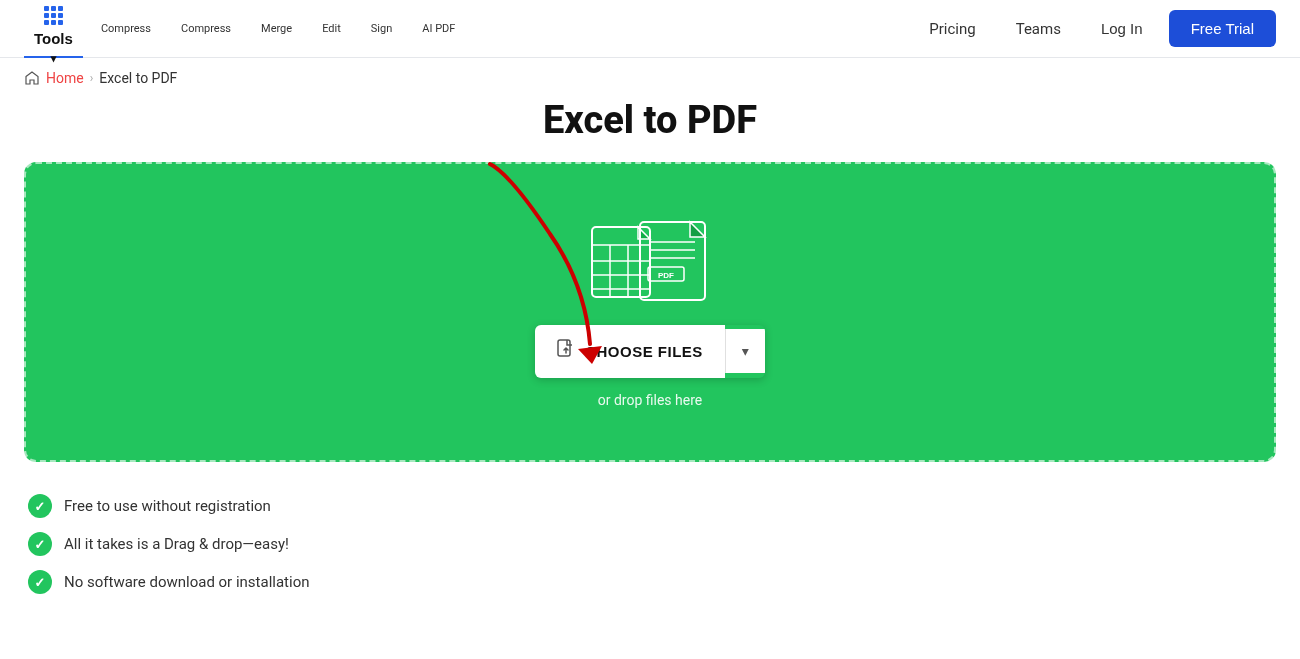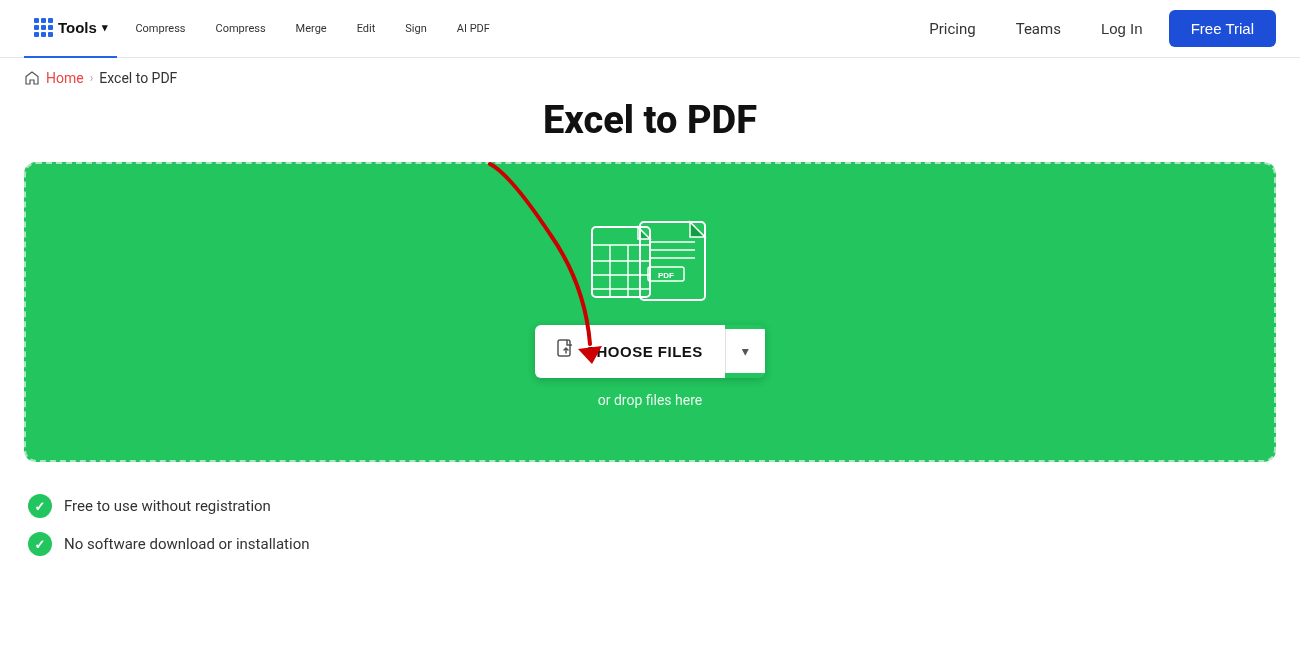--- a/index.html
+++ b/index.html
@@ -37,20 +37,21 @@
       padding: 6px 10px;
       border: none;
       background: none;
       cursor: pointer;
       font-size: 15px;
       font-weight: 600;
       color: #111;
       border-bottom: 2px solid #2563eb;
       height: 58px;
       margin-right: 4px;
+      flex-direction: column;
     }
     .tools-btn .grid-icon {
       display: grid;
       grid-template-columns: repeat(3,5px);
       gap: 2px;
     }
     .tools-btn .grid-icon span {
       width: 5px; height: 5px;
       background: #2563eb;
       border-radius: 1px;
@@ -347,18 +348,22 @@
   </div>
 
   <div class="info-section">
     <div class="info-right">
       <div class="check-item">
         <div class="check-circle"></div>
         <span>Free to use without registration</span>
       </div>
       <div class="check-item">
         <div class="check-circle"></div>
+        <span>All it takes is a Drag &amp; drop—easy!</span>
+      </div>
+      <div class="check-item">
+        <div class="check-circle"></div>
         <span>No software download or installation</span>
       </div>
     </div>
   </div>
 
 </div>
 
 </body></html>

